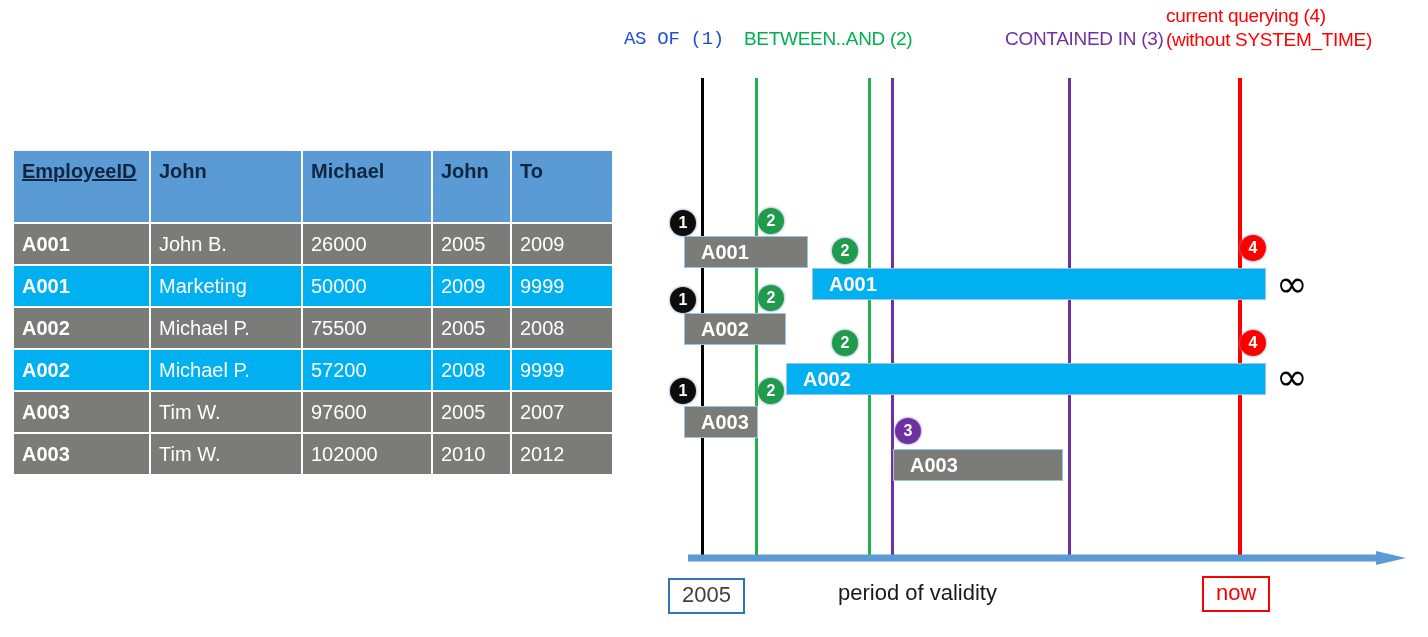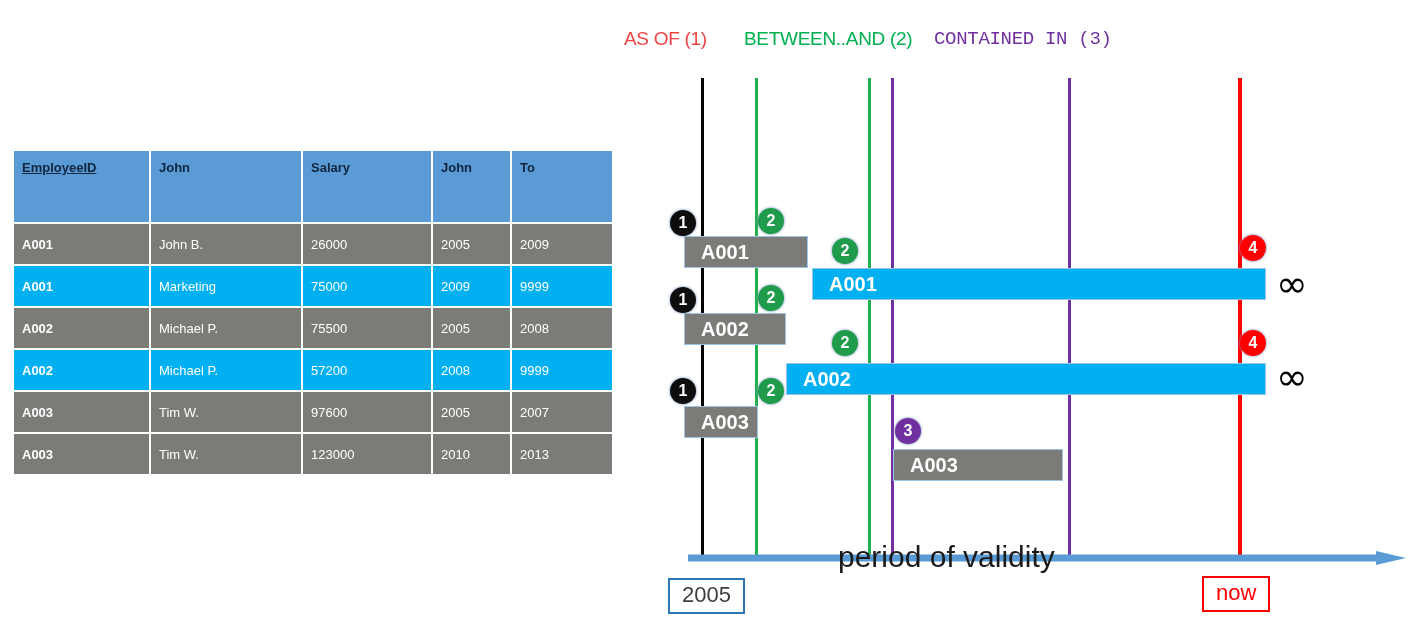--- a/index.html
+++ b/index.html
@@ -21,21 +21,21 @@
     left: 12px;
     top: 149px;
     width: 590px;
     border-collapse: separate;
     border-spacing: 2px;
     table-layout: fixed;
   }
   #employee-table th,
   #employee-table td {
     padding: 6px 8px;
-    font-size: 13px;
+    font-size: 20px;
     text-align: left;
     vertical-align: middle;
     overflow: hidden;
     white-space: nowrap;
   }
   #employee-table thead th {
     background: #5B9BD5;
     color: #10253F;
     font-weight: bold;
     height: 56px;
@@ -74,23 +74,23 @@
     pointer-events: none;
   }
   #diagram > * { pointer-events: auto; }
 
   .legend-label {
     position: absolute;
     font-size: 19px;
     white-space: nowrap;
     letter-spacing: -0.3px;
   }
-  .legend-asof      { left: 624px;  top: 28px;  color: #ef4444; }
+  .legend-asof      { left: 624px;  top: 28px;  color: #1d4ed8; font-family: Liberation Mono, monospace; }
   .legend-between   { left: 744px;  top: 28px;  color: #00B050; text-align: right; }
-  .legend-contained { left: 934px;  top: 28px;  color: #7030A0; font-family: Liberation Mono, monospace; }
+  .legend-contained { left: 1005px;  top: 28px;  color: #7030A0; }
   .legend-current   { left: 1166px; top: 4px;   color: #FF0000; line-height: 1.28; }
 
   .vline {
     position: absolute;
     width: 3px;
     top: 78px;
     height: 482px;
   }
   .vline.black  { background: #000000; }
   .vline.green  { background: #22B14C; }
@@ -153,57 +153,57 @@
     font-size: 22px;
     padding: 2px 12px 4px 12px;
     text-align: center;
   }
   .tag-2005 { left: 668px;  top: 578px; border-color: #2E75B6; color: #3F3F3F; }
   .tag-now  { left: 1202px; top: 576px; border-color: #FF0000; color: #FF0000; }
 
   #axis-caption {
     position: absolute;
     left: 838px;
-    top: 540px;
-    font-size: 30px;
+    top: 580px;
+    font-size: 22px;
     color: #1A1A1A;
   }
 </style>
 </head>
 <body>
 
 <table id="employee-table">
   <colgroup>
     <col class="col-w-id">
       <col class="col-w-name">
       <col class="col-w-sal">
       <col class="col-w-from">
       <col class="col-w-to">
   </colgroup>
   <thead>
     <tr>
       <th class="underlined"><span>EmployeeID</span></th>
       <th>John</th>
-      <th>Salary</th>
+      <th>Michael</th>
       <th>John</th>
       <th>To</th>
     </tr>
   </thead>
   <tbody>
     <tr class="row-gray">
       <td class="col-id">A001</td>
       <td>John  B.</td>
       <td>26000</td>
       <td>2005</td>
       <td>2009</td>
     </tr>
     <tr class="row-cyan">
       <td class="col-id">A001</td>
       <td>Marketing</td>
-      <td>75000</td>
+      <td>50000</td>
       <td>2009</td>
       <td>9999</td>
     </tr>
     <tr class="row-gray">
       <td class="col-id">A002</td>
       <td>Michael P.</td>
       <td>75500</td>
       <td>2005</td>
       <td>2008</td>
     </tr>
@@ -217,32 +217,36 @@
     <tr class="row-gray">
       <td class="col-id">A003</td>
       <td>Tim W.</td>
       <td>97600</td>
       <td>2005</td>
       <td>2007</td>
     </tr>
     <tr class="row-gray">
       <td class="col-id">A003</td>
       <td>Tim W.</td>
-      <td>123000</td>
+      <td>102000</td>
       <td>2010</td>
-      <td>2013</td>
+      <td>2012</td>
     </tr>
   </tbody>
 </table>
 
 <div id="diagram">
 
   <div class="legend-label legend-asof">AS OF (1)</div>
   <div class="legend-label legend-between">BETWEEN..AND (2)</div>
   <div class="legend-label legend-contained">CONTAINED IN (3)</div>
+  <div class="legend-label legend-current">
+    <div>current querying (4)</div>
+    <div>(without SYSTEM_TIME)</div>
+  </div>
 
   <div class="vline black" style="left:701px;"></div>
   <div class="vline green" style="left:755px;"></div>
   <div class="vline green" style="left:868px;"></div>
   <div class="vline purple" style="left:891px;"></div>
   <div class="vline purple" style="left:1068px;"></div>
   <div class="vline red" style="left:1238px;"></div>
 
   <div class="bar gray" style="left:684px; top:236px; width:124px;">
     <span>A001</span>

